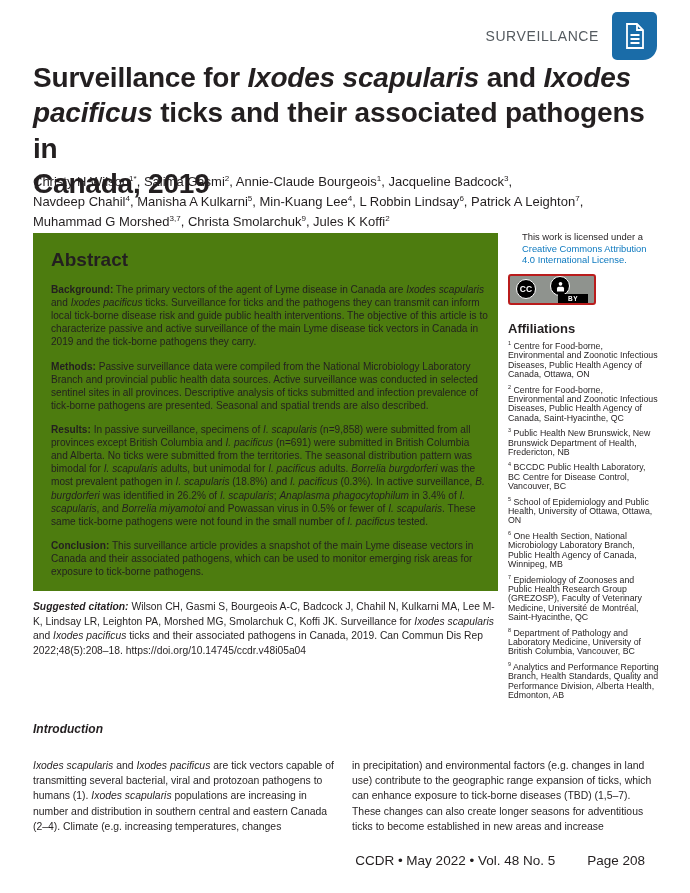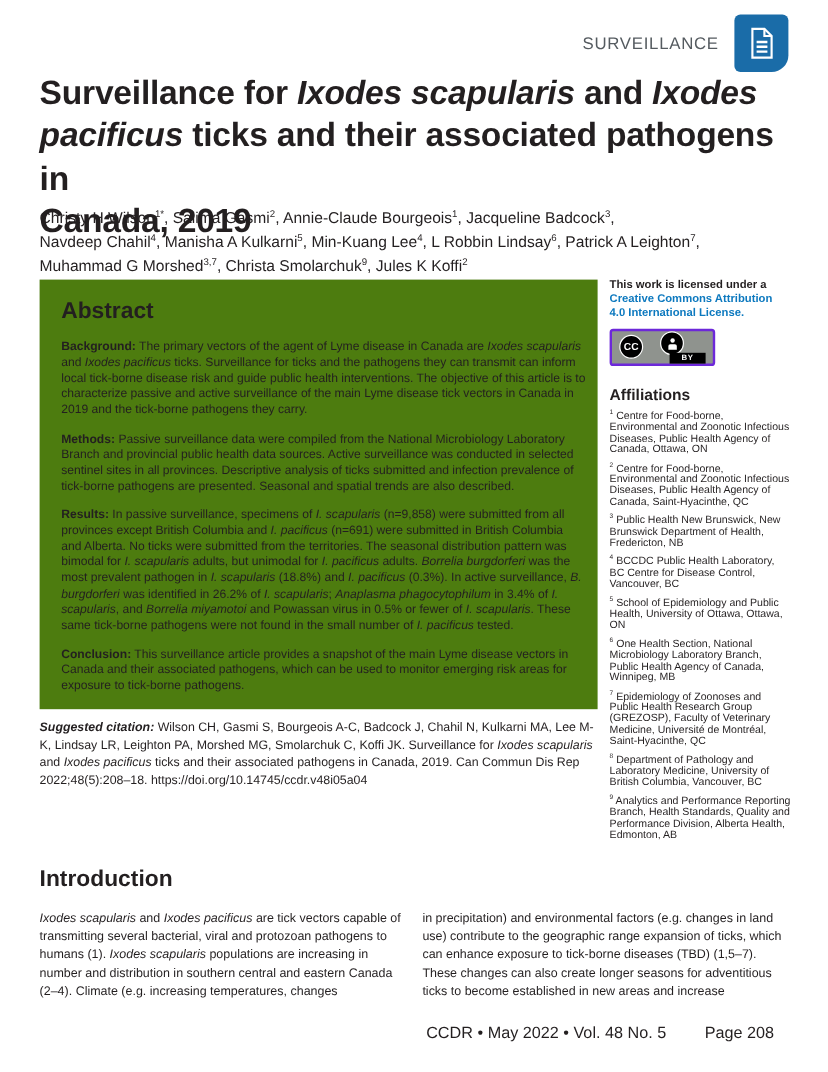--- a/index.html
+++ b/index.html
@@ -31,25 +31,25 @@
   .left-col { position:absolute; left:33px; top:233px; width:465px; }
   .abstract-box { background:#4d7c0f; padding:14px 10px 13px 18px; }
   .abstract-heading { font-size:19px; font-weight:bold; margin:2px 0 12px; }
   .abstract-section { font-size:10.1px; line-height:1.3; margin-bottom:11px; }
   .abstract-section:last-child { margin-bottom:0; }
   .citation { font-size:10.3px; line-height:1.42; margin-top:9px; }
   .keywords { font-size:10.3px; line-height:1.42; margin-top:1px; }
 
   
   .sidebar { position:absolute; left:508px; top:231px; width:151px; }
-  .license { font-size:9.4px; line-height:1.24; font-weight:bold; }
+  .license { font-size:9.4px; line-height:1.24; font-weight:normal;margin-left:14px; }
   .license-link { color:#0d79bf; cursor:pointer; }
   .cc-badge {
     margin-top:8px; width:88px; height:31px; background:#8f938e;
-    border:2px solid #6d28d9; border-radius:3px;
+    border:2px solid #b91c1c; border-radius:3px;
     position:relative; display:flex; align-items:center; gap:14px; padding-left:6px;
   }
   .cc-circle {
     width:20px; height:20px; background:#000; border:1.5px solid #fff; border-radius:50%;
     color:#fff; font-size:8.5px; font-weight:bold;
     display:flex; align-items:center; justify-content:center;
   }
   .person-circle {
     width:20px; height:20px; background:#000; border:1.5px solid #fff; border-radius:50%;
     display:flex; align-items:center; justify-content:center; margin-top:-6px;
@@ -58,21 +58,21 @@
     position:absolute; bottom:0; right:6px; background:#000; color:#fff;
     font-size:6.5px; font-weight:bold; padding:1px 10px; letter-spacing:0.5px;
   }
   .affil-heading { font-size:13px; font-weight:bold; margin-top:16px; }
   .affil-item { font-size:8.8px; line-height:1.07; margin-top:6px; }
   .correspondence { margin-top:30px; }
   .corr-label { font-size:10.5px; font-weight:bold; }
   .corr-email { display:block; font-size:9.8px; color:#0d79bf; margin-top:3px; cursor:pointer; }
 
   
-  .intro-heading { position:absolute; left:33px; top:722px; font-size:19px; font-weight:bold; }
+  .intro-heading { position:absolute; left:33px; top:722px; font-size:12px; font-weight:bold;font-style:italic; }
   .intro-cols { position:absolute; left:33px; top:758px; width:624px; display:flex; gap:14px; }
   .intro-col { width:305px; font-size:10.4px; line-height:1.46; }
 
   
   .footer {
     position:absolute; left:0; top:853px; width:681px;
     display:flex; justify-content:flex-end; align-items:baseline; gap:32px;
     padding-right:36px; font-size:13.5px;
   }
 </style>

